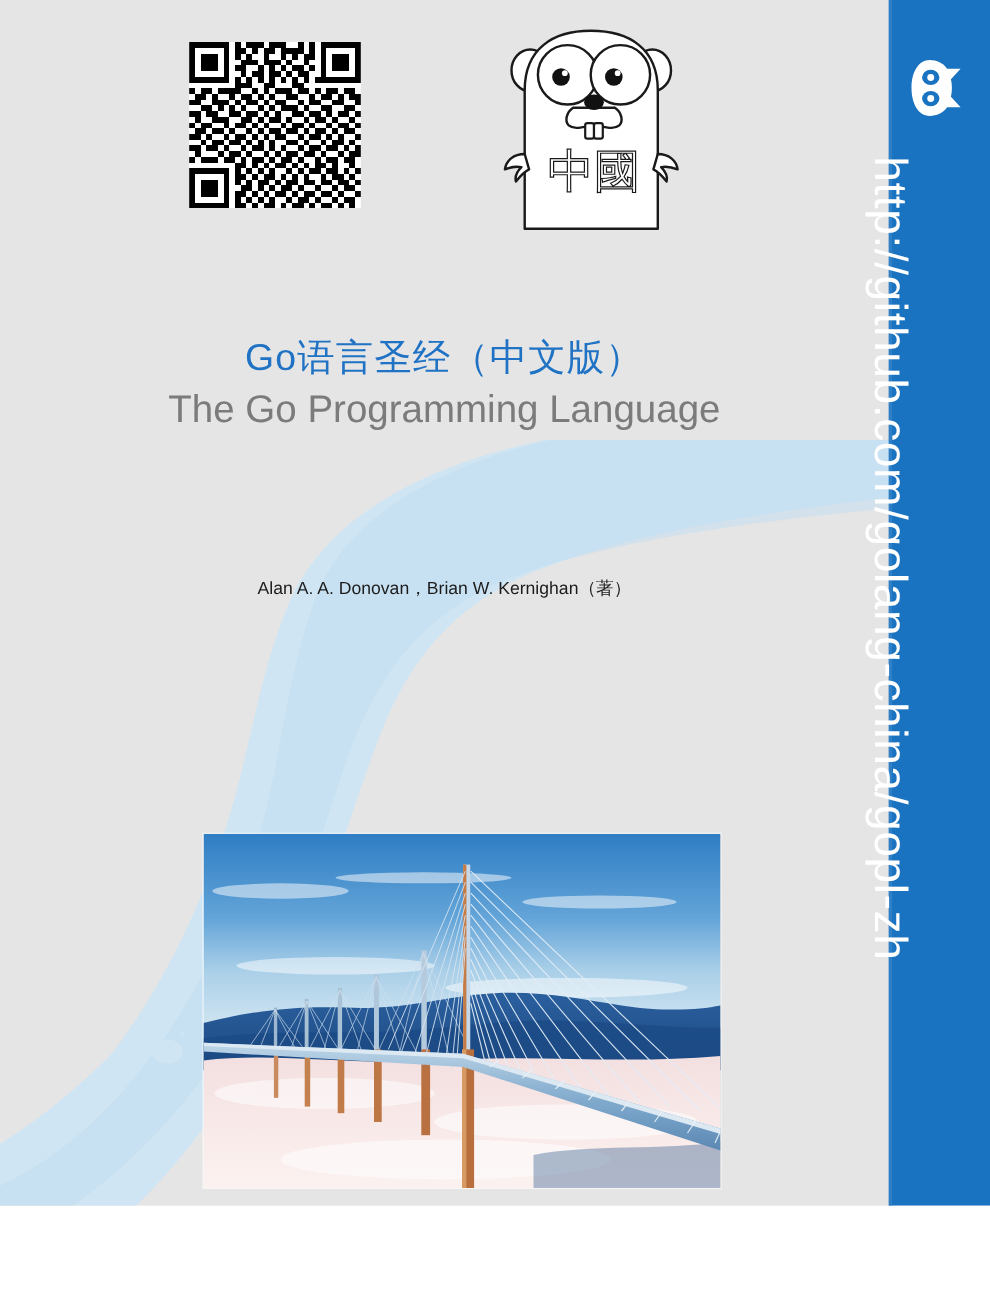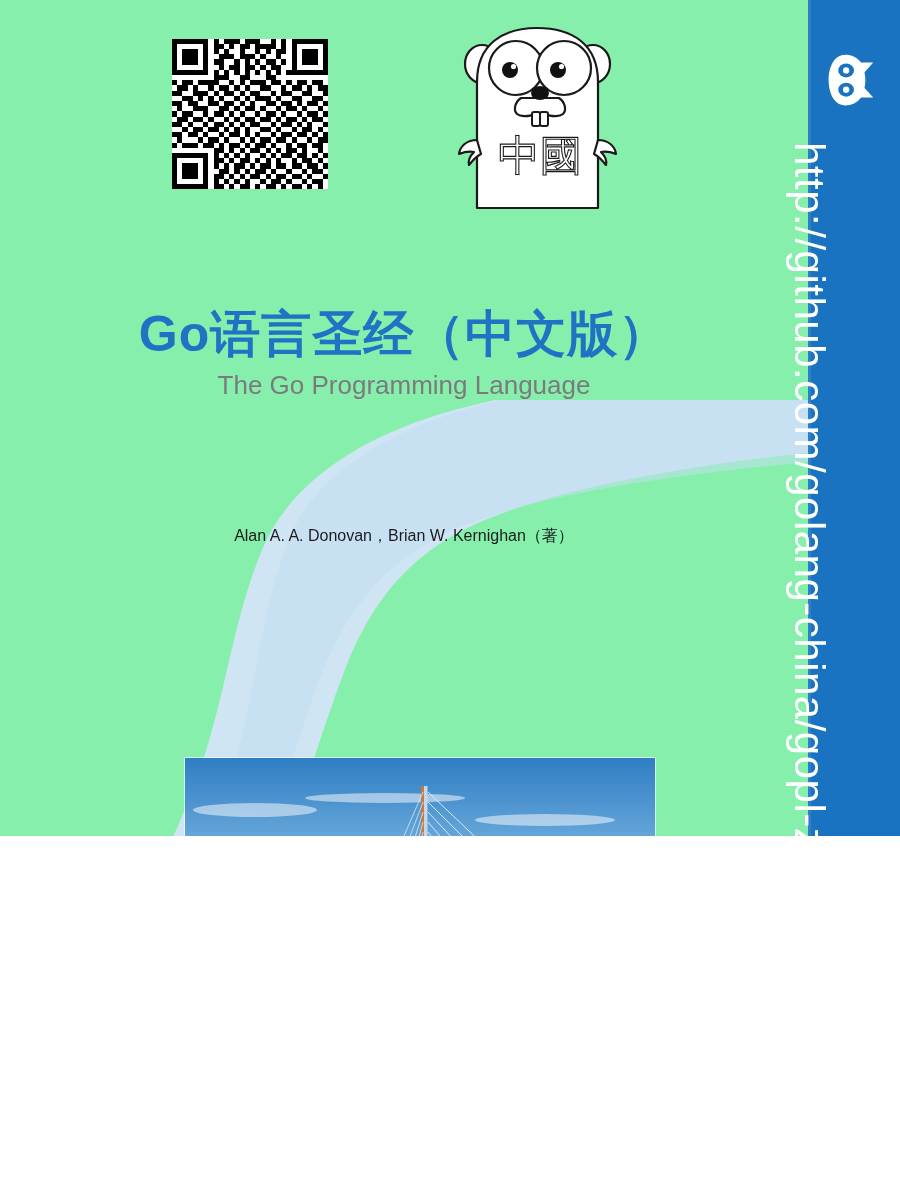--- a/index.html
+++ b/index.html
@@ -1,18 +1,18 @@
 <!DOCTYPE html>
 <html><head>
 <meta charset="utf-8">
 <style>
   html,body{margin:0;padding:0;background:#fff;}
   body{width:900px;height:1180px;overflow:hidden;
        font-family:"Liberation Sans","DejaVu Sans",sans-serif;}
-  #cover{position:relative;width:900px;height:836px;background:#86efac;overflow:hidden;}
+  #cover{position:relative;width:900px;height:1096px;background:#e5e5e5;overflow:hidden;}
 
   
   #swoosh{position:absolute;left:0;top:400px;width:812px;height:700px;z-index:1;}
 
   
   #spine{position:absolute;right:0;top:0;width:92px;height:1180px;
          background:#1a73c0;z-index:5;}
   #spine-hair{position:absolute;left:0;top:0;width:3px;height:1180px;
               background:#2f7fc6;}
   #octocat{position:absolute;left:18px;top:52px;width:56px;height:56px;
@@ -24,23 +24,23 @@
              margin-left:-21px;}
 
   
   #qr{position:absolute;left:172px;top:26px;width:156px;height:176px;z-index:3;}
 
   
   #gopher{position:absolute;left:455px;top:22px;width:165px;height:190px;z-index:3;}
 
   
   #titles{position:absolute;left:0;top:306px;width:808px;text-align:center;z-index:4;}
-  #title-cn{font-size:50px;font-weight:bold;color:#1f72c4;line-height:1.12;
+  #title-cn{font-size:34px;font-weight:normal;color:#1f72c4;line-height:1.12;
             letter-spacing:1px;white-space:nowrap;}
-  #title-en{font-size:26px;color:#7b7b7b;line-height:1.2;margin-top:8px;
+  #title-en{font-size:35px;color:#7b7b7b;line-height:1.2;margin-top:8px;
             white-space:nowrap;font-weight:400;}
 
   #authors{position:absolute;left:0;top:524px;width:808px;text-align:center;z-index:4;}
   .author-line{font-size:16px;color:#1c1c1c;line-height:1.52;white-space:nowrap;}
 
   
   #photo{position:absolute;left:185px;top:758px;width:470px;height:322px;z-index:4;
          box-shadow:0 0 0 1px rgba(255,255,255,.6);}
 </style>
 </head>

